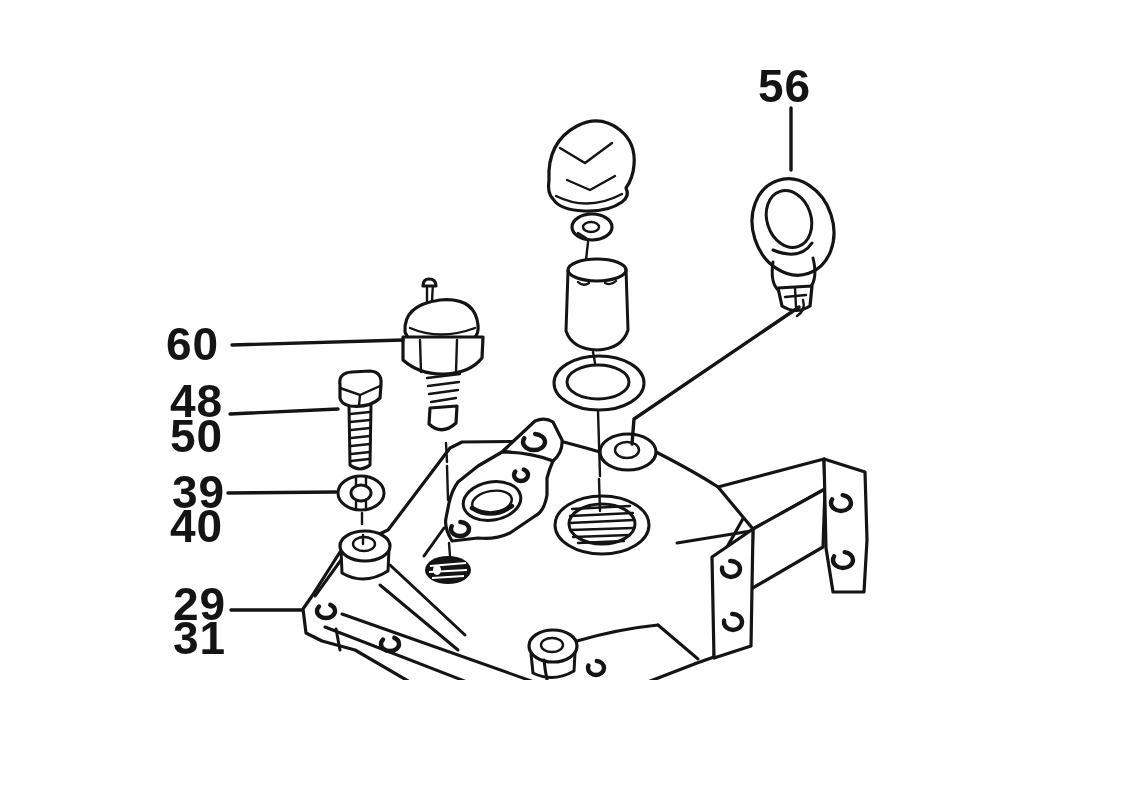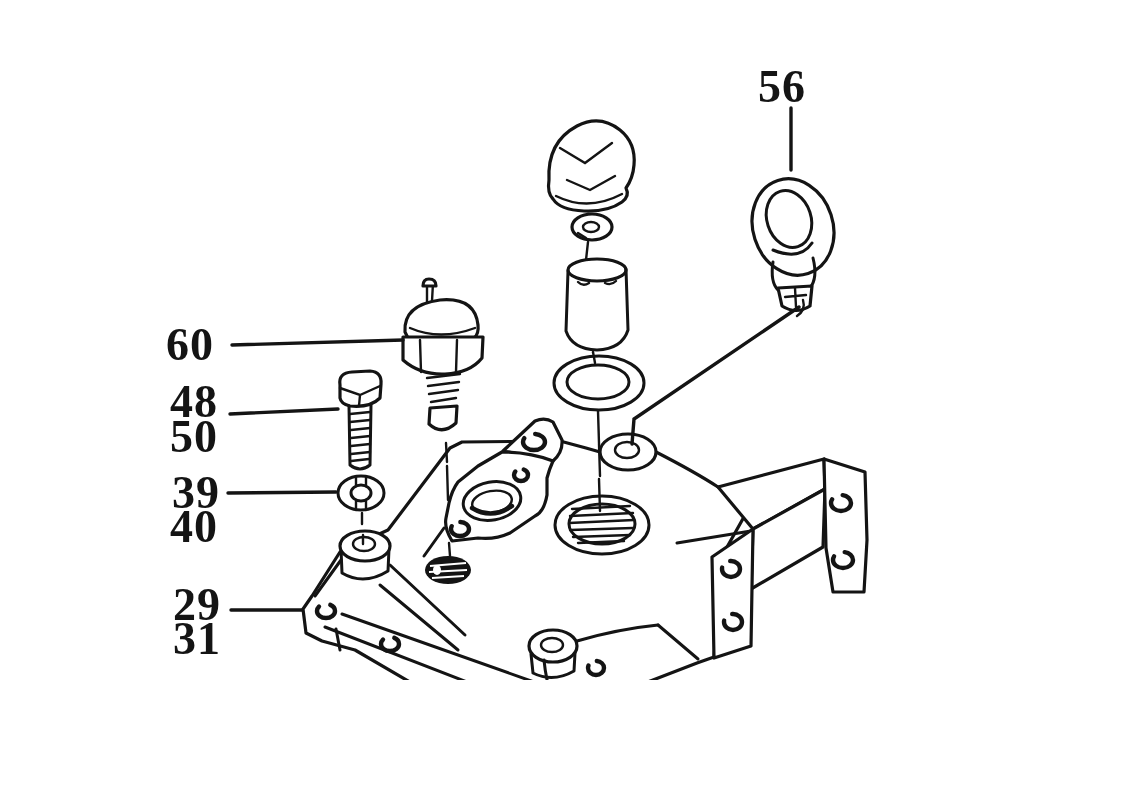--- a/index.html
+++ b/index.html
@@ -1,17 +1,17 @@
 <!DOCTYPE html>
 <html><head>
 <meta charset="utf-8">
 <style>
   html,body{margin:0;padding:0;background:#fff;}
   .stage{position:relative;width:1122px;height:680px;background:#fff;overflow:hidden;
-         font-family:Liberation Serif, serif;}
+         font-family:Liberation Sans, sans-serif;}
   svg{position:absolute;left:0;top:0;}
   .ol{fill:#fff;stroke:currentColor;stroke-width:3.2;stroke-linecap:round;stroke-linejoin:round;}
   .ln{fill:none;stroke:currentColor;stroke-width:3;stroke-linecap:round;stroke-linejoin:round;}
   .th{fill:none;stroke:currentColor;stroke-width:2.4;stroke-linecap:round;}
   .hv{fill:none;stroke:currentColor;stroke-width:4.4;stroke-linecap:round;}
   .callout{font-weight:bold;font-size:46px;letter-spacing:1px;fill:currentColor;}
   .ldr{fill:none;stroke:currentColor;stroke-width:3.4;stroke-linecap:round;}
 </style>
 </head>
 <body>

